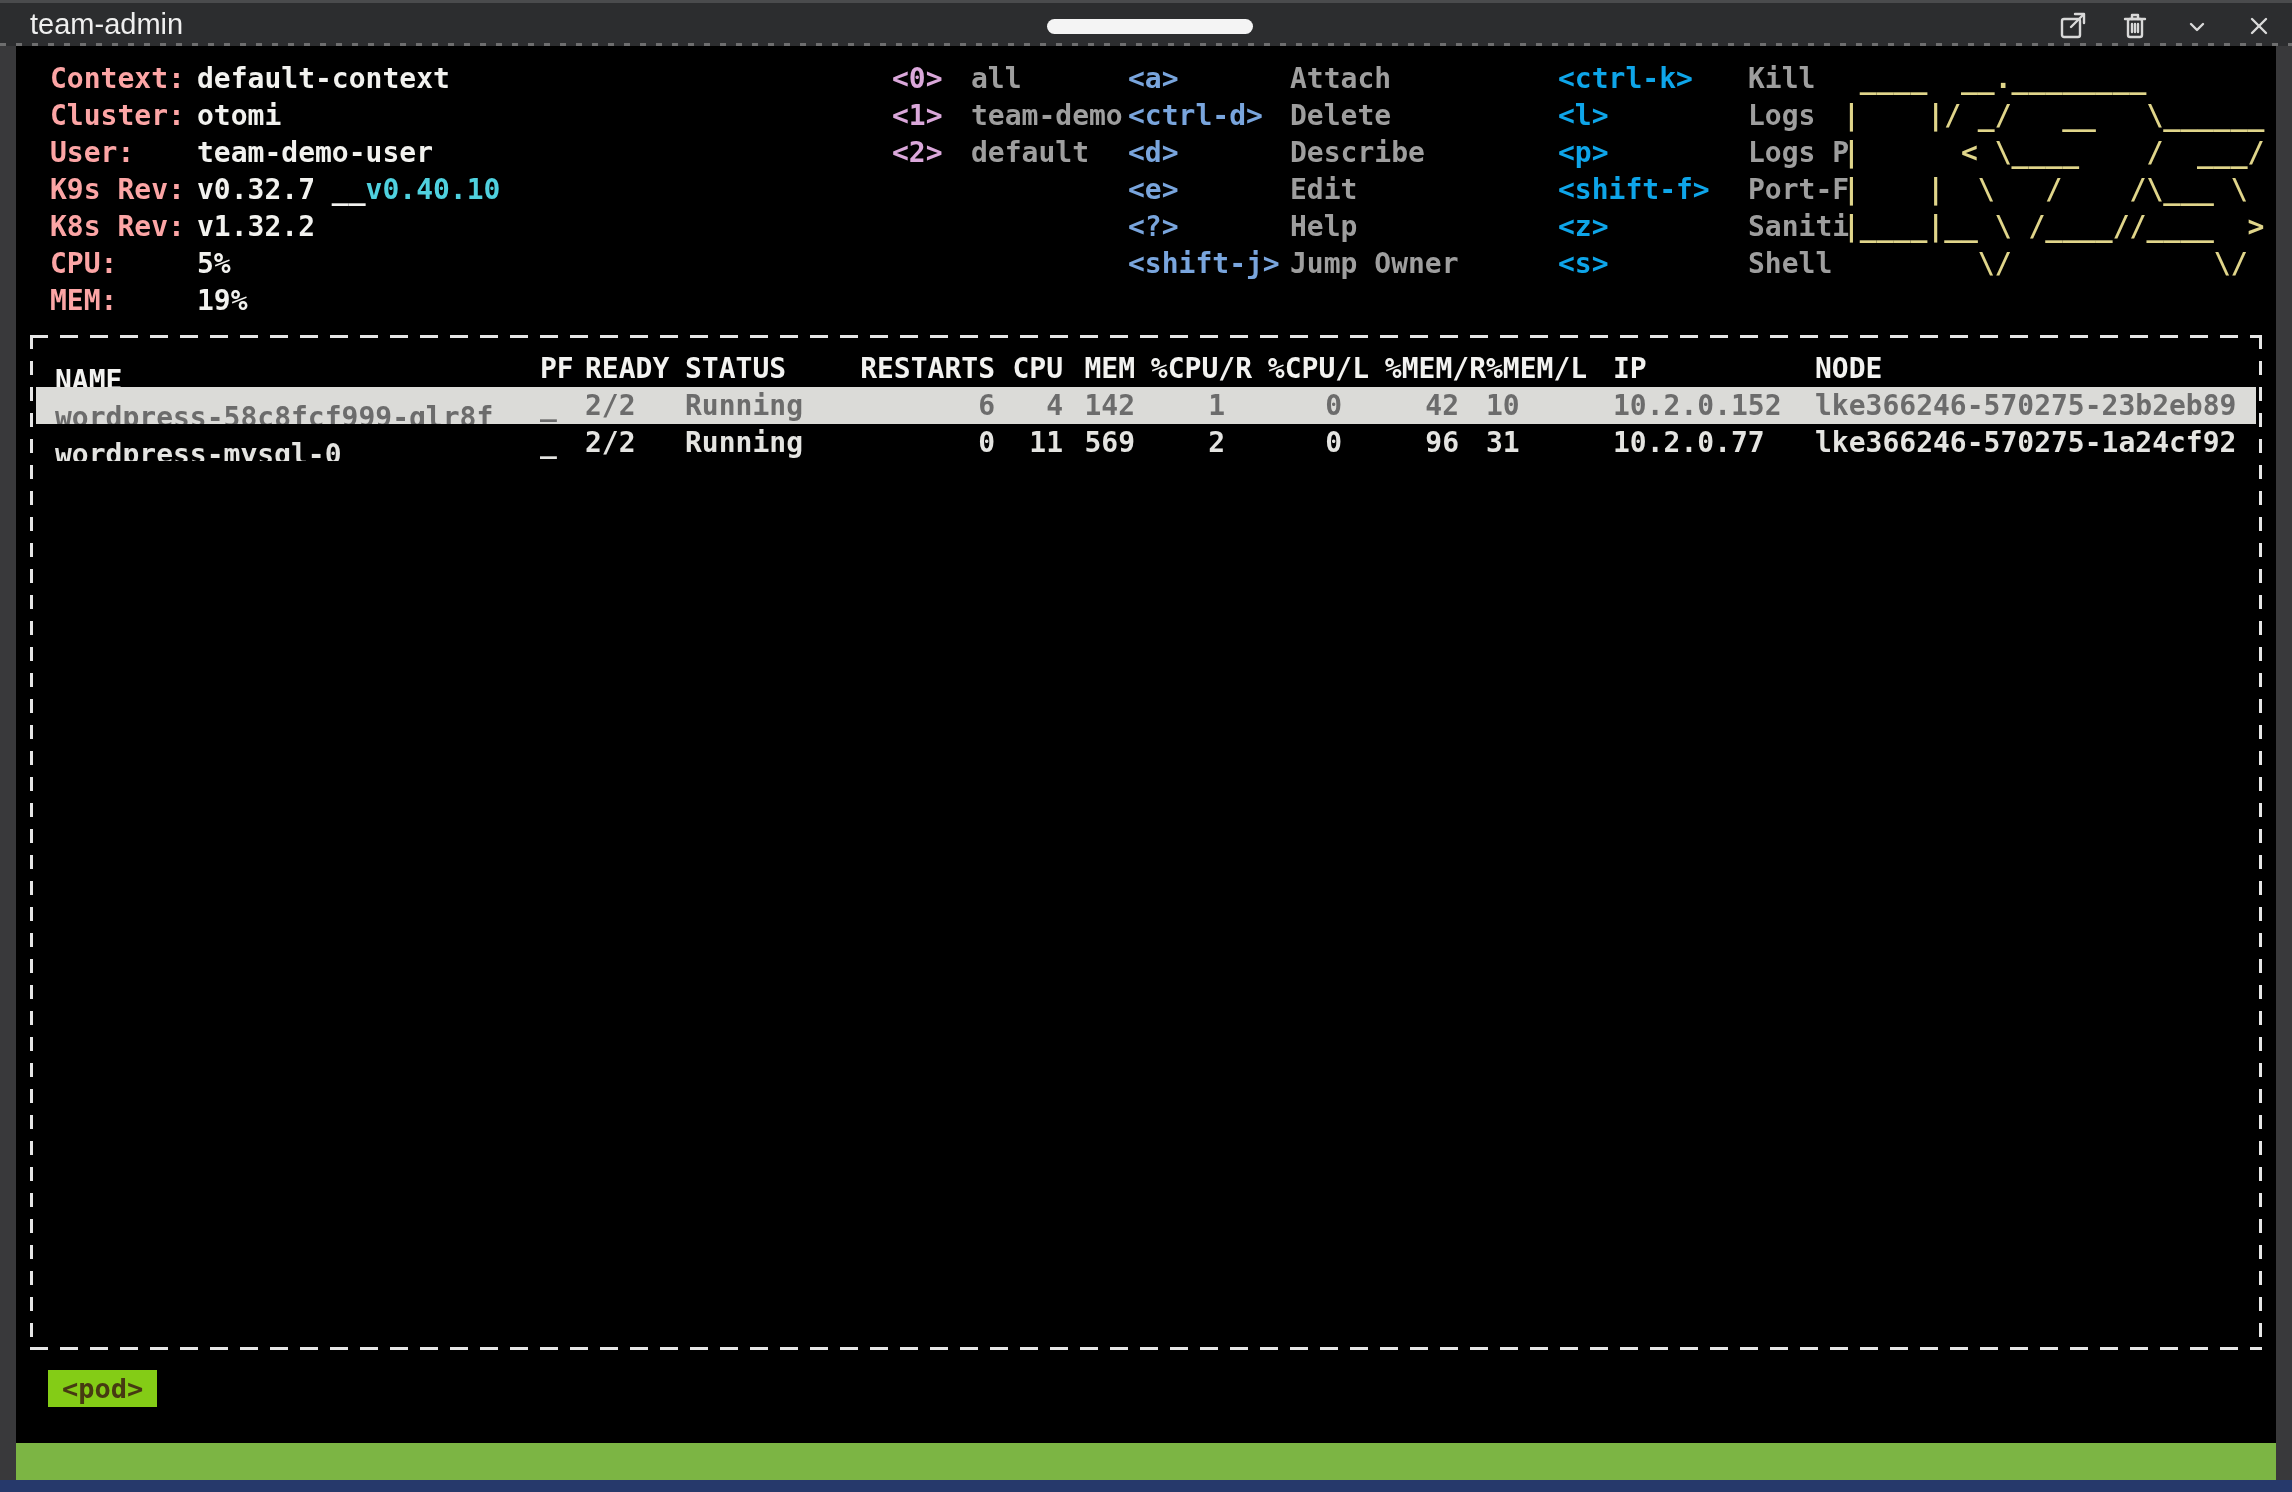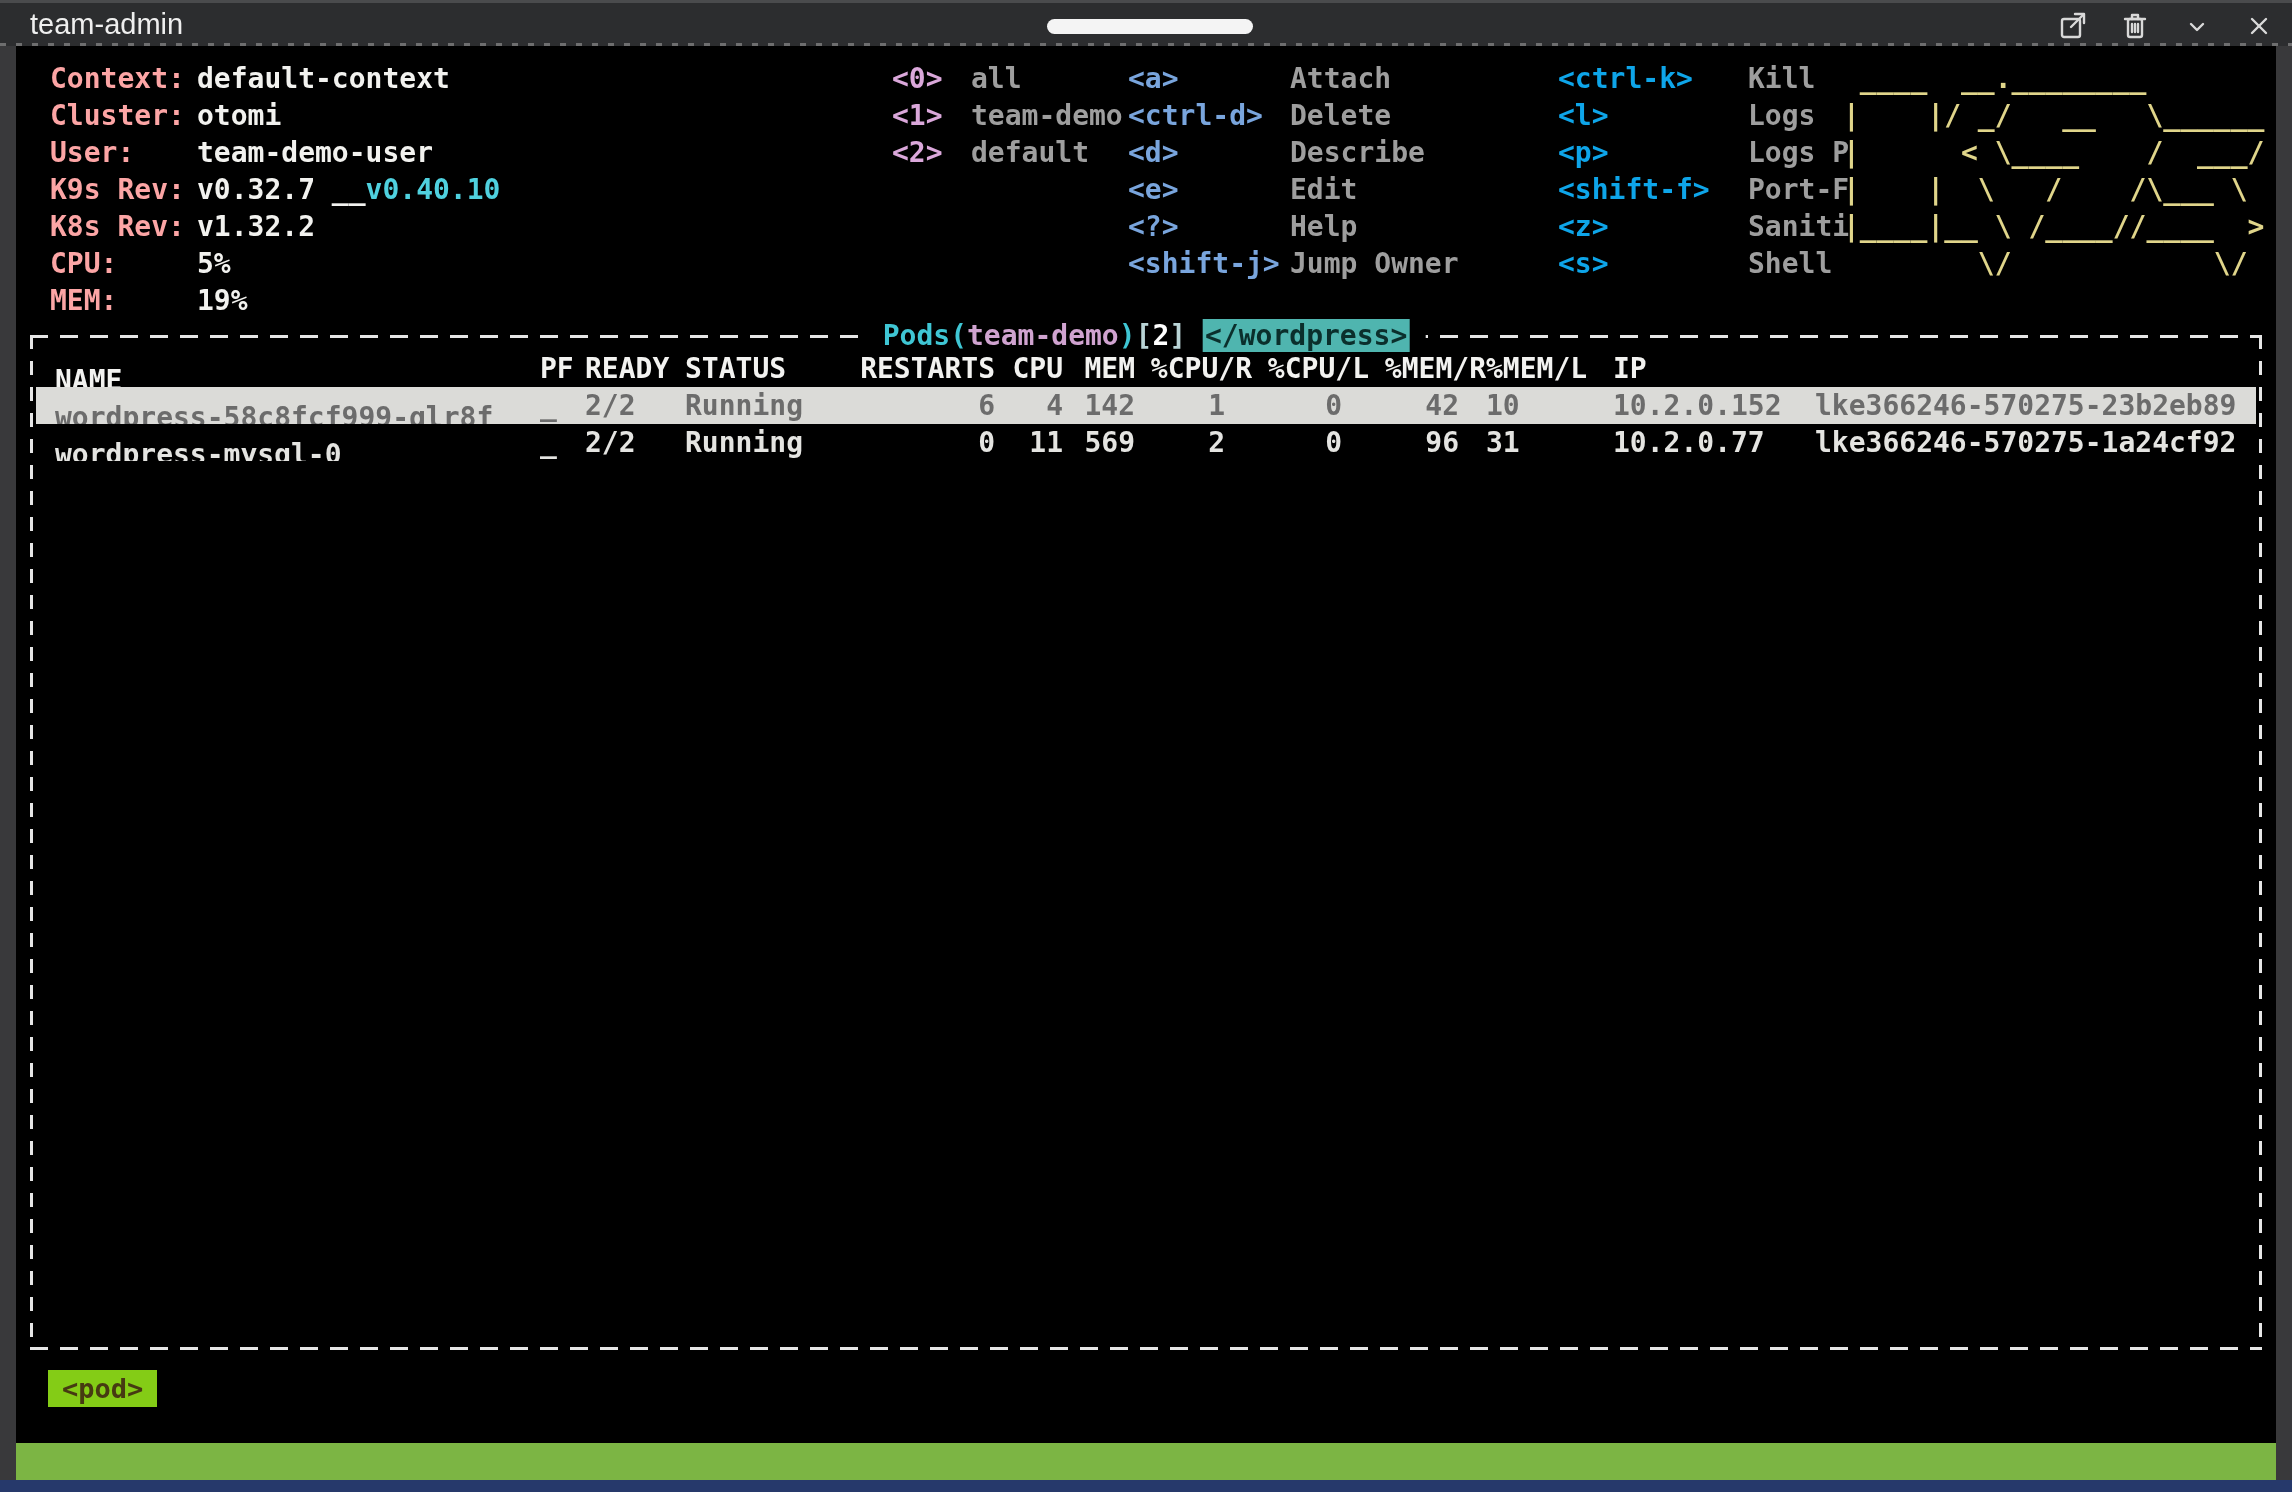--- a/index.html
+++ b/index.html
@@ -189,36 +189,36 @@
 |    |  \   /    /\___ \
 |____|__ \ /____//____  &gt;
         \/            \/</pre>
 
   <div class="panel">
     <div class="b b-top"></div>
     <div class="b b-bot"></div>
     <div class="bv b-left"></div>
     <div class="bv b-right"></div>
 
-    <div class="panel-title"><span class="pt-resource">Pods</span><span class="pt-resource">(</span><span class="pt-ns">team-demo</span><span class="pt-resource">)</span><span class="pt-brk">[</span><span class="pt-count">2</span><span class="pt-brk">]</span><span> </span><span class="chip">&lt;/wordpress&gt;</span></div>
 
     <div class="table">
       <div class="trow hdr">
         <span class="cell c0"><span>NAME</span><span class="sort">_</span></span>
         <span class="cell c1">PF</span>
         <span class="cell c2">READY</span>
         <span class="cell c3">STATUS</span>
         <span class="cell c4">RESTARTS</span>
         <span class="cell c5">CPU</span>
         <span class="cell c6">MEM</span>
         <span class="cell c7">%CPU/R</span>
         <span class="cell c8">%CPU/L</span>
         <span class="cell c9">%MEM/R</span>
         <span class="cell c10">%MEM/L</span>
         <span class="cell c11">IP</span>
+        <span class="cell c12">NODE</span>
       </div>
       <div class="trow data selected">
         <span class="cell c0">wordpress-58c8fcf999-glr8f</span>
         <span class="cell c1">_</span>
         <span class="cell c2">2/2</span>
         <span class="cell c3">Running</span>
         <span class="cell c4">6</span>
         <span class="cell c5">4</span>
         <span class="cell c6">142</span>
         <span class="cell c7">1</span>

